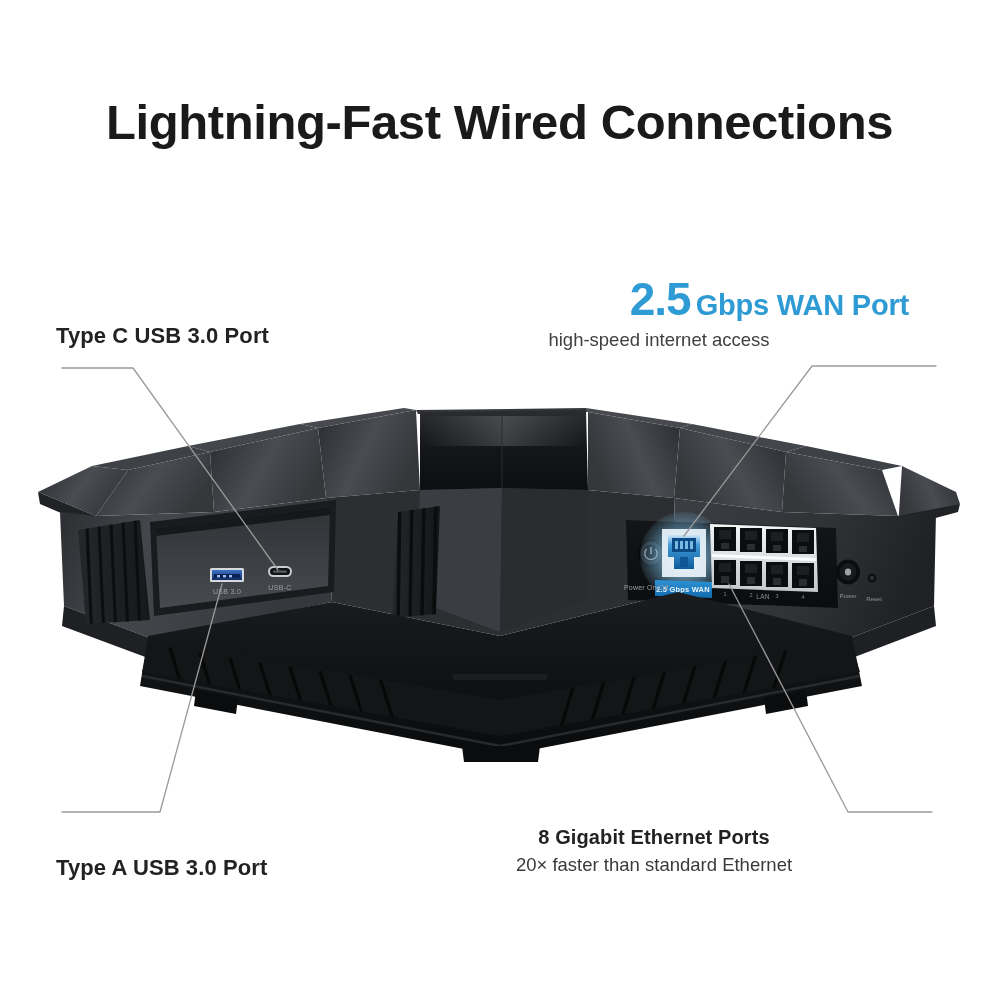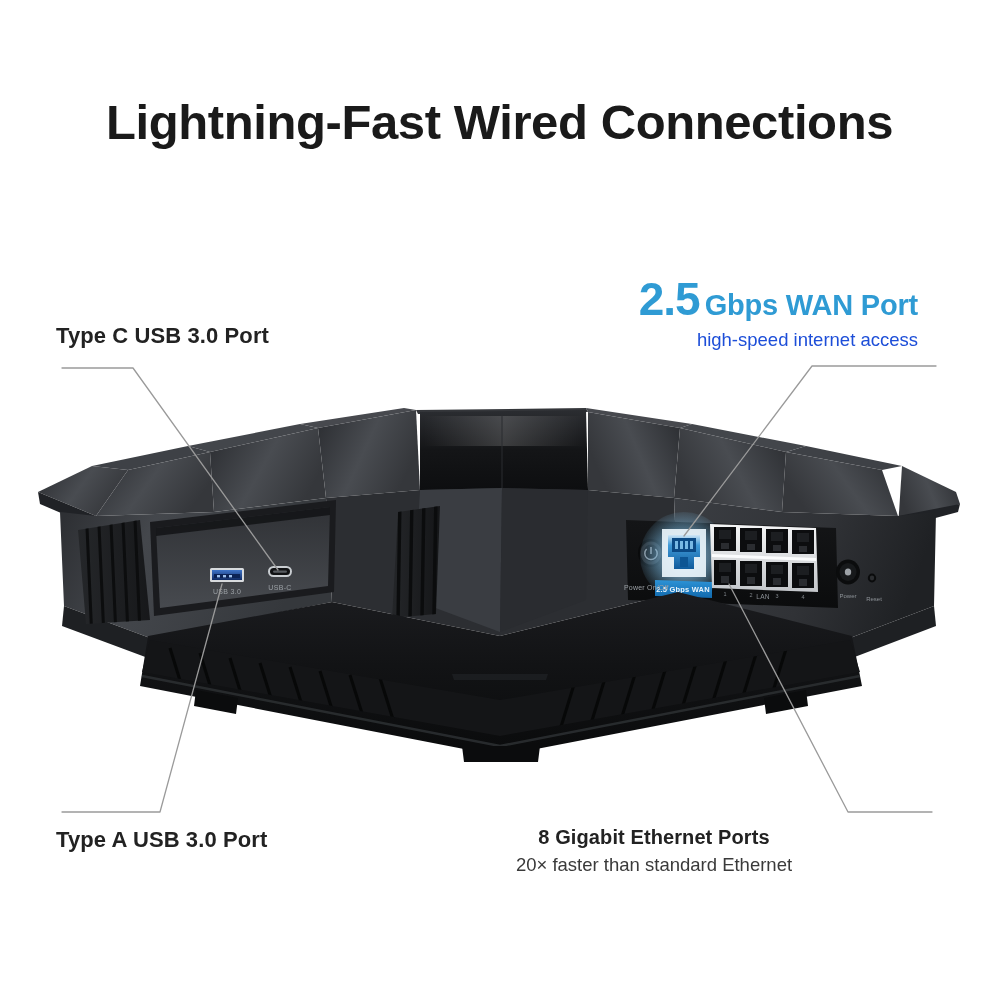--- a/index.html
+++ b/index.html
@@ -56,21 +56,21 @@
     font-weight: 400;
     color: #3a3a3a;
     white-space: nowrap;
     margin-top: 4px;
   }
 
   #callout-typec  { left: 56px;  top: 323px; }
   #callout-typea  { left: 56px;  top: 827px; }
 
   #callout-wan {
-    left: 418px;
+    left: 409px;
     top: 276px;
     width: 500px;
     text-align: right;
   }
   .wan-line {
     white-space: nowrap;
     line-height: 1;
   }
   .wan-num {
     font-size: 46px;
@@ -432,28 +432,28 @@
       <path d="M936,366 L812,366 L684,536"></path>
       <path d="M729,584 L848,812 L932,812"></path>
     </g>
   </svg>
 
   <div class="callout" id="callout-typec">
     <div class="c-title" style="color: rgb(34, 34, 34);">Type C USB 3.0 Port</div>
   </div>
 
   <div class="callout" id="callout-typea">
-    <div class="c-title" style="color: rgb(34, 34, 34);">Type A USB 3.0 Port</div>
+    <div class="c-title" style="color: rgb(34, 34, 34); margin-top: 28px;">Type A USB 3.0 Port</div>
   </div>
 
   <div class="callout" id="callout-wan">
     <div class="wan-line">
       <span class="wan-num" style="color: rgb(47, 155, 212);">2.5</span><span class="wan-rest" style="color: rgb(47, 155, 212);">Gbps WAN Port</span>
     </div>
-    <div class="c-sub" style="color: #1d4ed8;">high-speed internet access</div>
+    <div class="c-sub" style="color: #404040; text-align: center;">high-speed internet access</div>
   </div>
 
   <div class="callout" id="callout-eth">
     <div class="c-title bold" style="color: rgb(34, 34, 34);">8 Gigabit Ethernet Ports</div>
     <div class="c-sub" style="color: rgb(58, 58, 58);">20× faster than standard Ethernet</div>
   </div>
 
 </div>
 
 </body></html>

